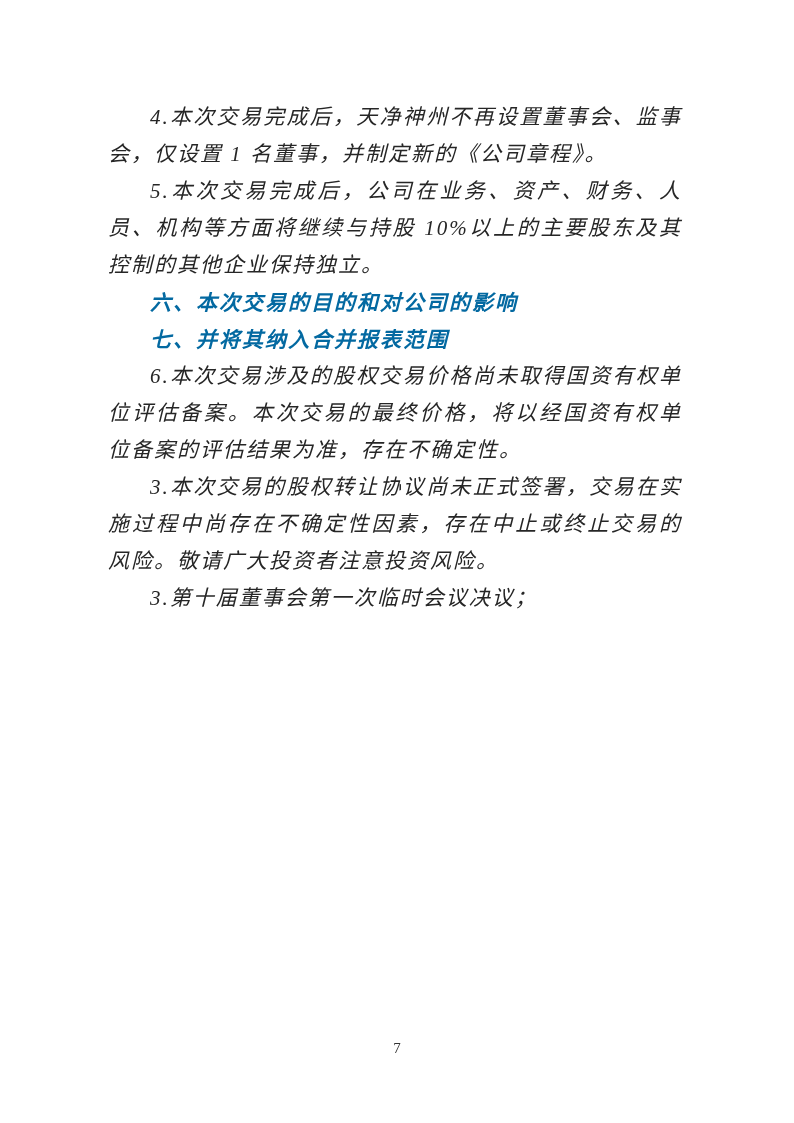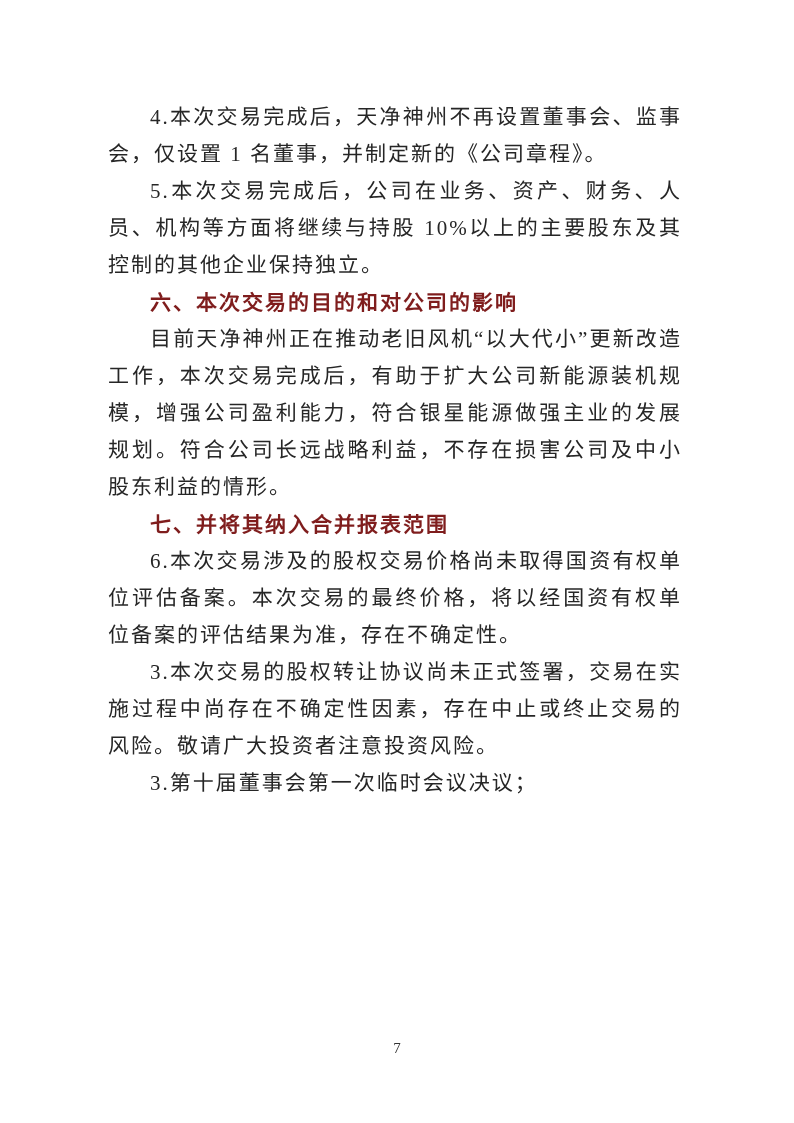--- a/index.html
+++ b/index.html
@@ -13,60 +13,60 @@
     height: 1123px;
     background: #ffffff;
     overflow: hidden;
     color: #262626;
   }
   .content {
     position: absolute;
     left: 108px;
     top: 99px;
     width: 574px;
+    font-style: italic;
   }
   .para {
     font-family: "Liberation Serif", "DejaVu Serif", serif;
     font-size: 21px;
     line-height: 37px;
     letter-spacing: 2px;
     text-align: justify;
     text-indent: 2em;
     margin: 0;
     color: #262626;
   }
   .heading {
     font-family: "Liberation Sans", "DejaVu Sans", sans-serif;
     font-size: 21px;
     line-height: 37px;
     letter-spacing: 2px;
     font-weight: 700;
     text-indent: 2em;
     margin: 0;
-    color: #7f1d1d;
+    color: #0369a1;
   }
   .page-number {
     position: absolute;
     left: 0;
     right: 0;
     bottom: 66px;
     text-align: center;
     font-family: "Liberation Serif", "DejaVu Serif", serif;
     font-size: 15px;
     color: #333333;
   }
 </style>
 </head>
 <body>
 
 <div class="page">
   <div class="content">
     <p class="para">4.本次交易完成后，天净神州不再设置董事会、监事会，仅设置 1 名董事，并制定新的《公司章程》。</p>
     <p class="para">5.本次交易完成后，公司在业务、资产、财务、人员、机构等方面将继续与持股 10%以上的主要股东及其控制的其他企业保持独立。</p>
     <h2 class="heading">六、本次交易的目的和对公司的影响</h2>
-    <p class="para">目前天净神州正在推动老旧风机“以大代小”更新改造工作，本次交易完成后，有助于扩大公司新能源装机规模，增强公司盈利能力，符合银星能源做强主业的发展规划。符合公司长远战略利益，不存在损害公司及中小股东利益的情形。</p>
     <h2 class="heading">七、并将其纳入合并报表范围</h2>
     <p class="para">6.本次交易涉及的股权交易价格尚未取得国资有权单位评估备案。本次交易的最终价格，将以经国资有权单位备案的评估结果为准，存在不确定性。</p>
     <p class="para">3.本次交易的股权转让协议尚未正式签署，交易在实施过程中尚存在不确定性因素，存在中止或终止交易的风险。敬请广大投资者注意投资风险。</p>
     <p class="para">3.第十届董事会第一次临时会议决议；</p>
   </div>
   <div class="page-number">7</div>
 </div>
 
 </body></html>

